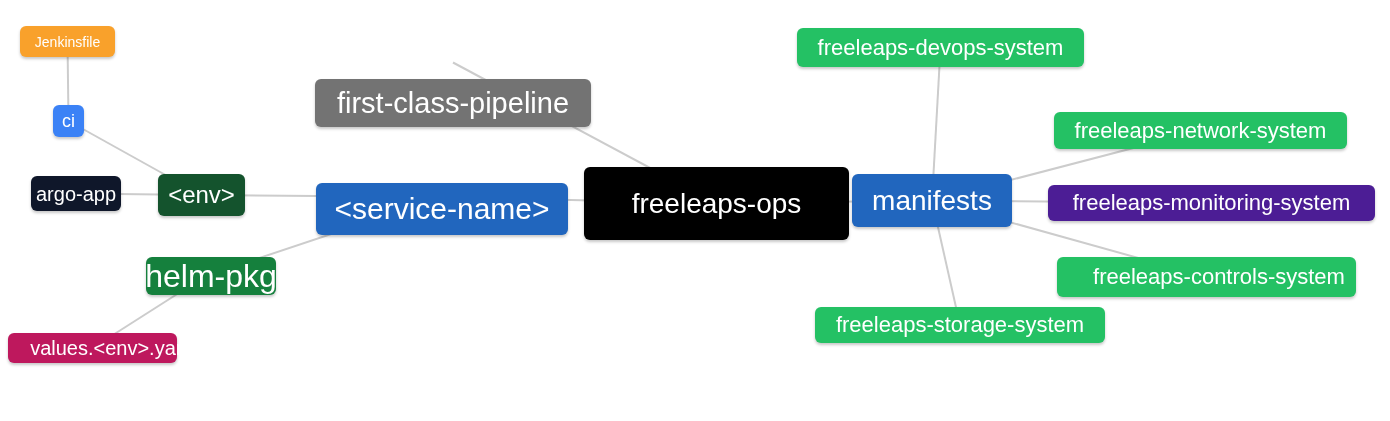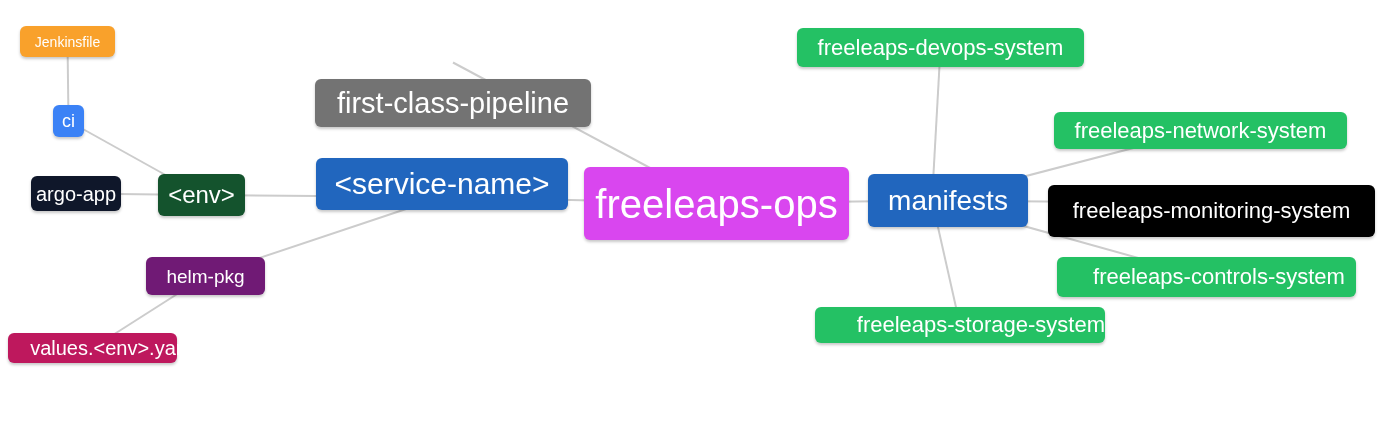--- a/index.html
+++ b/index.html
@@ -62,46 +62,46 @@
     </div>
     <div class="mm-node" style="left: 53px; top: 105px; width: 31px; height: 32px; background: #3b82f6; font-size: 18px; color: rgb(255, 255, 255); text-align: center;">
       <span>ci</span>
     </div>
     <div class="mm-node" style="left: 31px; top: 176px; width: 90px; height: 35px; background: #0f172a; font-size: 20px; color: rgb(255, 255, 255);">
       <span>argo-app</span>
     </div>
     <div class="mm-node" style="left: 158px; top: 174px; width: 87px; height: 42px; background: #14532d; font-size: 24px; color: rgb(255, 255, 255);">
       <span>&lt;env&gt;</span>
     </div>
-    <div class="mm-node" style="left: 146px; top: 257px; width: 119px; height: 38px; background: #701a75; font-size: 19px; color: rgb(255, 255, 255);">
+    <div class="mm-node" style="left: 146px; top: 257px; width: 130px; height: 38px; background: #15803d; font-size: 32px; color: rgb(255, 255, 255);">
       <span>helm-pkg</span>
     </div>
     <div class="mm-node" style="left: 8px; top: 333px; width: 169px; height: 30px; background: #be185d; font-size: 20px; color: rgb(255, 255, 255); padding-left: 42px;">
       <span>values.&lt;env&gt;.yaml</span>
     </div>
     <div class="mm-node" style="left: 315px; top: 35px; width: 276px; height: 48px; background: #737373; font-size: 29px; color: rgb(255, 255, 255); margin-top: 44px;">
       <span>first-class-pipeline</span>
     </div>
-    <div class="mm-node" style="left: 316px; top: 158px; width: 252px; height: 52px; background: rgb(33, 102, 190); font-size: 30px; color: rgb(255, 255, 255);">
+    <div class="mm-node" style="left: 316px; top: 183px; width: 252px; height: 52px; background: rgb(33, 102, 190); font-size: 30px; color: rgb(255, 255, 255);">
       <span>&lt;service-name&gt;</span>
     </div>
-    <div class="mm-node" style="left: 584px; top: 167px; width: 265px; height: 73px; background: #d946ef; font-size: 40px; color: rgb(255, 255, 255); text-align: right;">
+    <div class="mm-node" style="left: 584px; top: 167px; width: 265px; height: 73px; background: #000000; font-size: 28px; color: rgb(255, 255, 255); text-align: right;">
       <span>freeleaps-ops</span>
     </div>
-    <div class="mm-node" style="left: 852px; top: 174px; width: 160px; height: 53px; background: rgb(33, 102, 190); font-size: 28px; color: rgb(255, 255, 255); margin-left: 16px;">
+    <div class="mm-node" style="left: 852px; top: 174px; width: 160px; height: 53px; background: rgb(33, 102, 190); font-size: 28px; color: rgb(255, 255, 255);">
       <span>manifests</span>
     </div>
     <div class="mm-node" style="left: 797px; top: 28px; width: 287px; height: 39px; background: rgb(36, 193, 100); font-size: 22px; color: rgb(255, 255, 255);">
       <span>freeleaps-devops-system</span>
     </div>
     <div class="mm-node" style="left: 1054px; top: 112px; width: 293px; height: 37px; background: rgb(36, 193, 100); font-size: 22px; color: rgb(255, 255, 255);">
       <span>freeleaps-network-system</span>
     </div>
-    <div class="mm-node" style="left: 1048px; top: 185px; width: 327px; height: 52px; background: #000000; font-size: 22px; color: rgb(255, 255, 255);">
+    <div class="mm-node" style="left: 1048px; top: 185px; width: 327px; height: 36px; background: #4c1d95; font-size: 22px; color: rgb(255, 255, 255);">
       <span>freeleaps-monitoring-system</span>
     </div>
     <div class="mm-node" style="left: 1057px; top: 257px; width: 299px; height: 40px; background: rgb(36, 193, 100); font-size: 22px; color: rgb(255, 255, 255); padding-left: 25px;">
       <span>freeleaps-controls-system</span>
     </div>
-    <div class="mm-node" style="left: 815px; top: 307px; width: 290px; height: 36px; background: rgb(36, 193, 100); font-size: 22px; color: rgb(255, 255, 255); justify-content: flex-end;">
+    <div class="mm-node" style="left: 815px; top: 307px; width: 290px; height: 36px; background: rgb(36, 193, 100); font-size: 22px; color: rgb(255, 255, 255);">
       <span>freeleaps-storage-system</span>
     </div>
   </div>
 
 </body></html>

